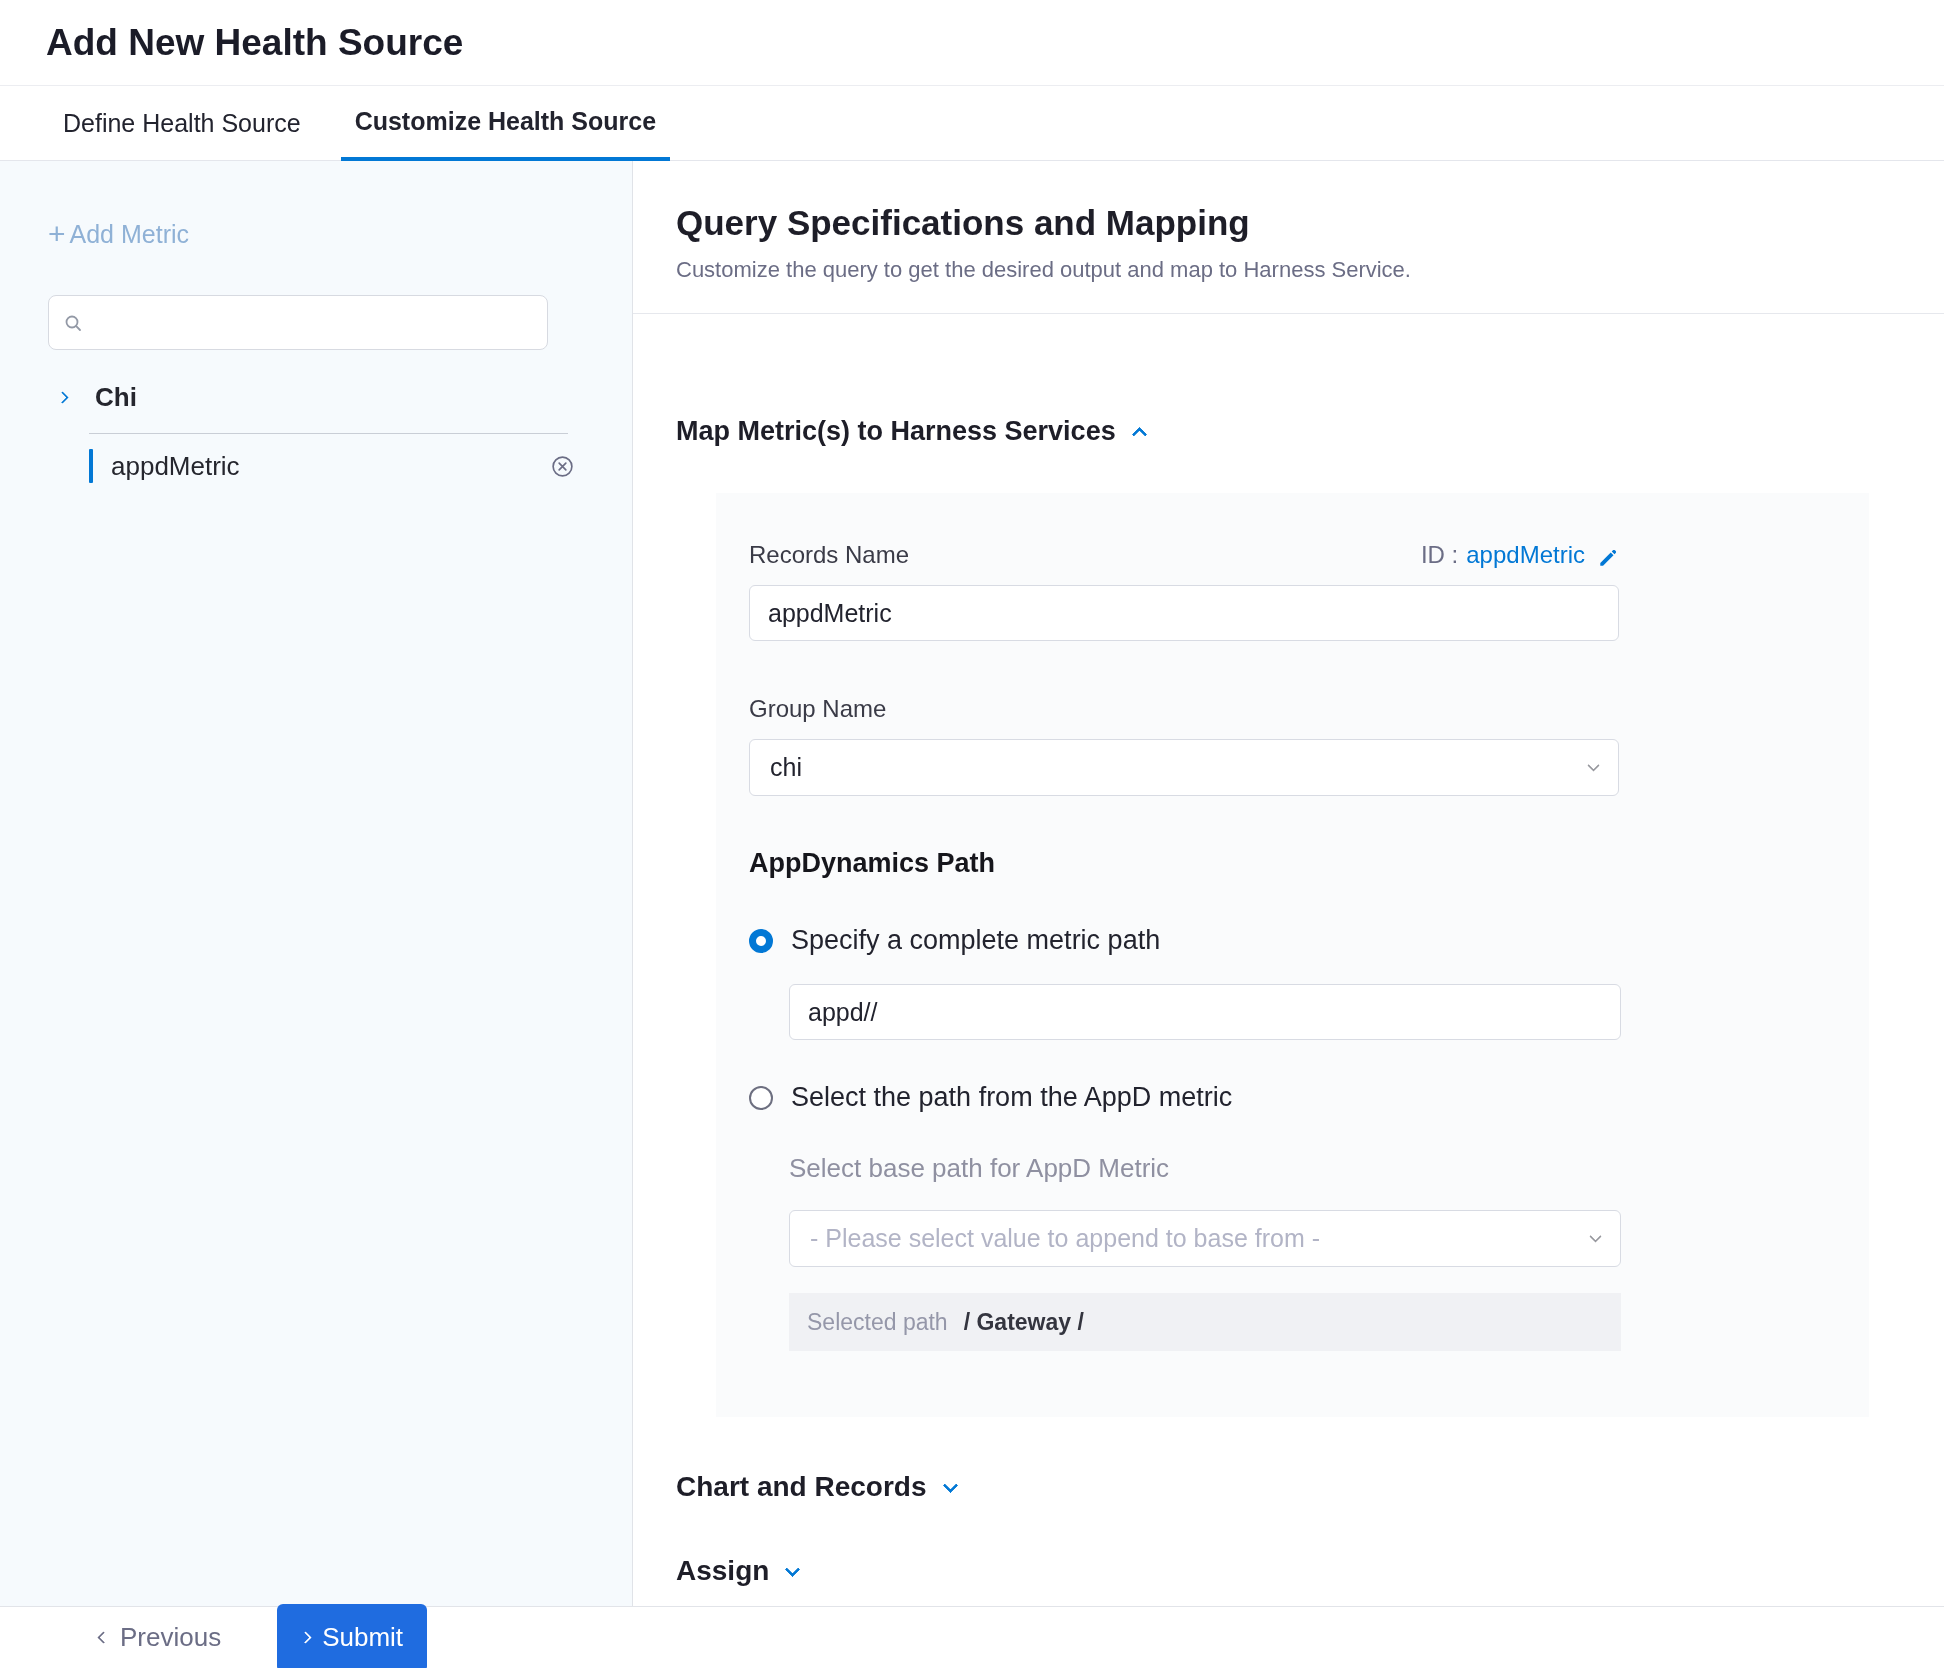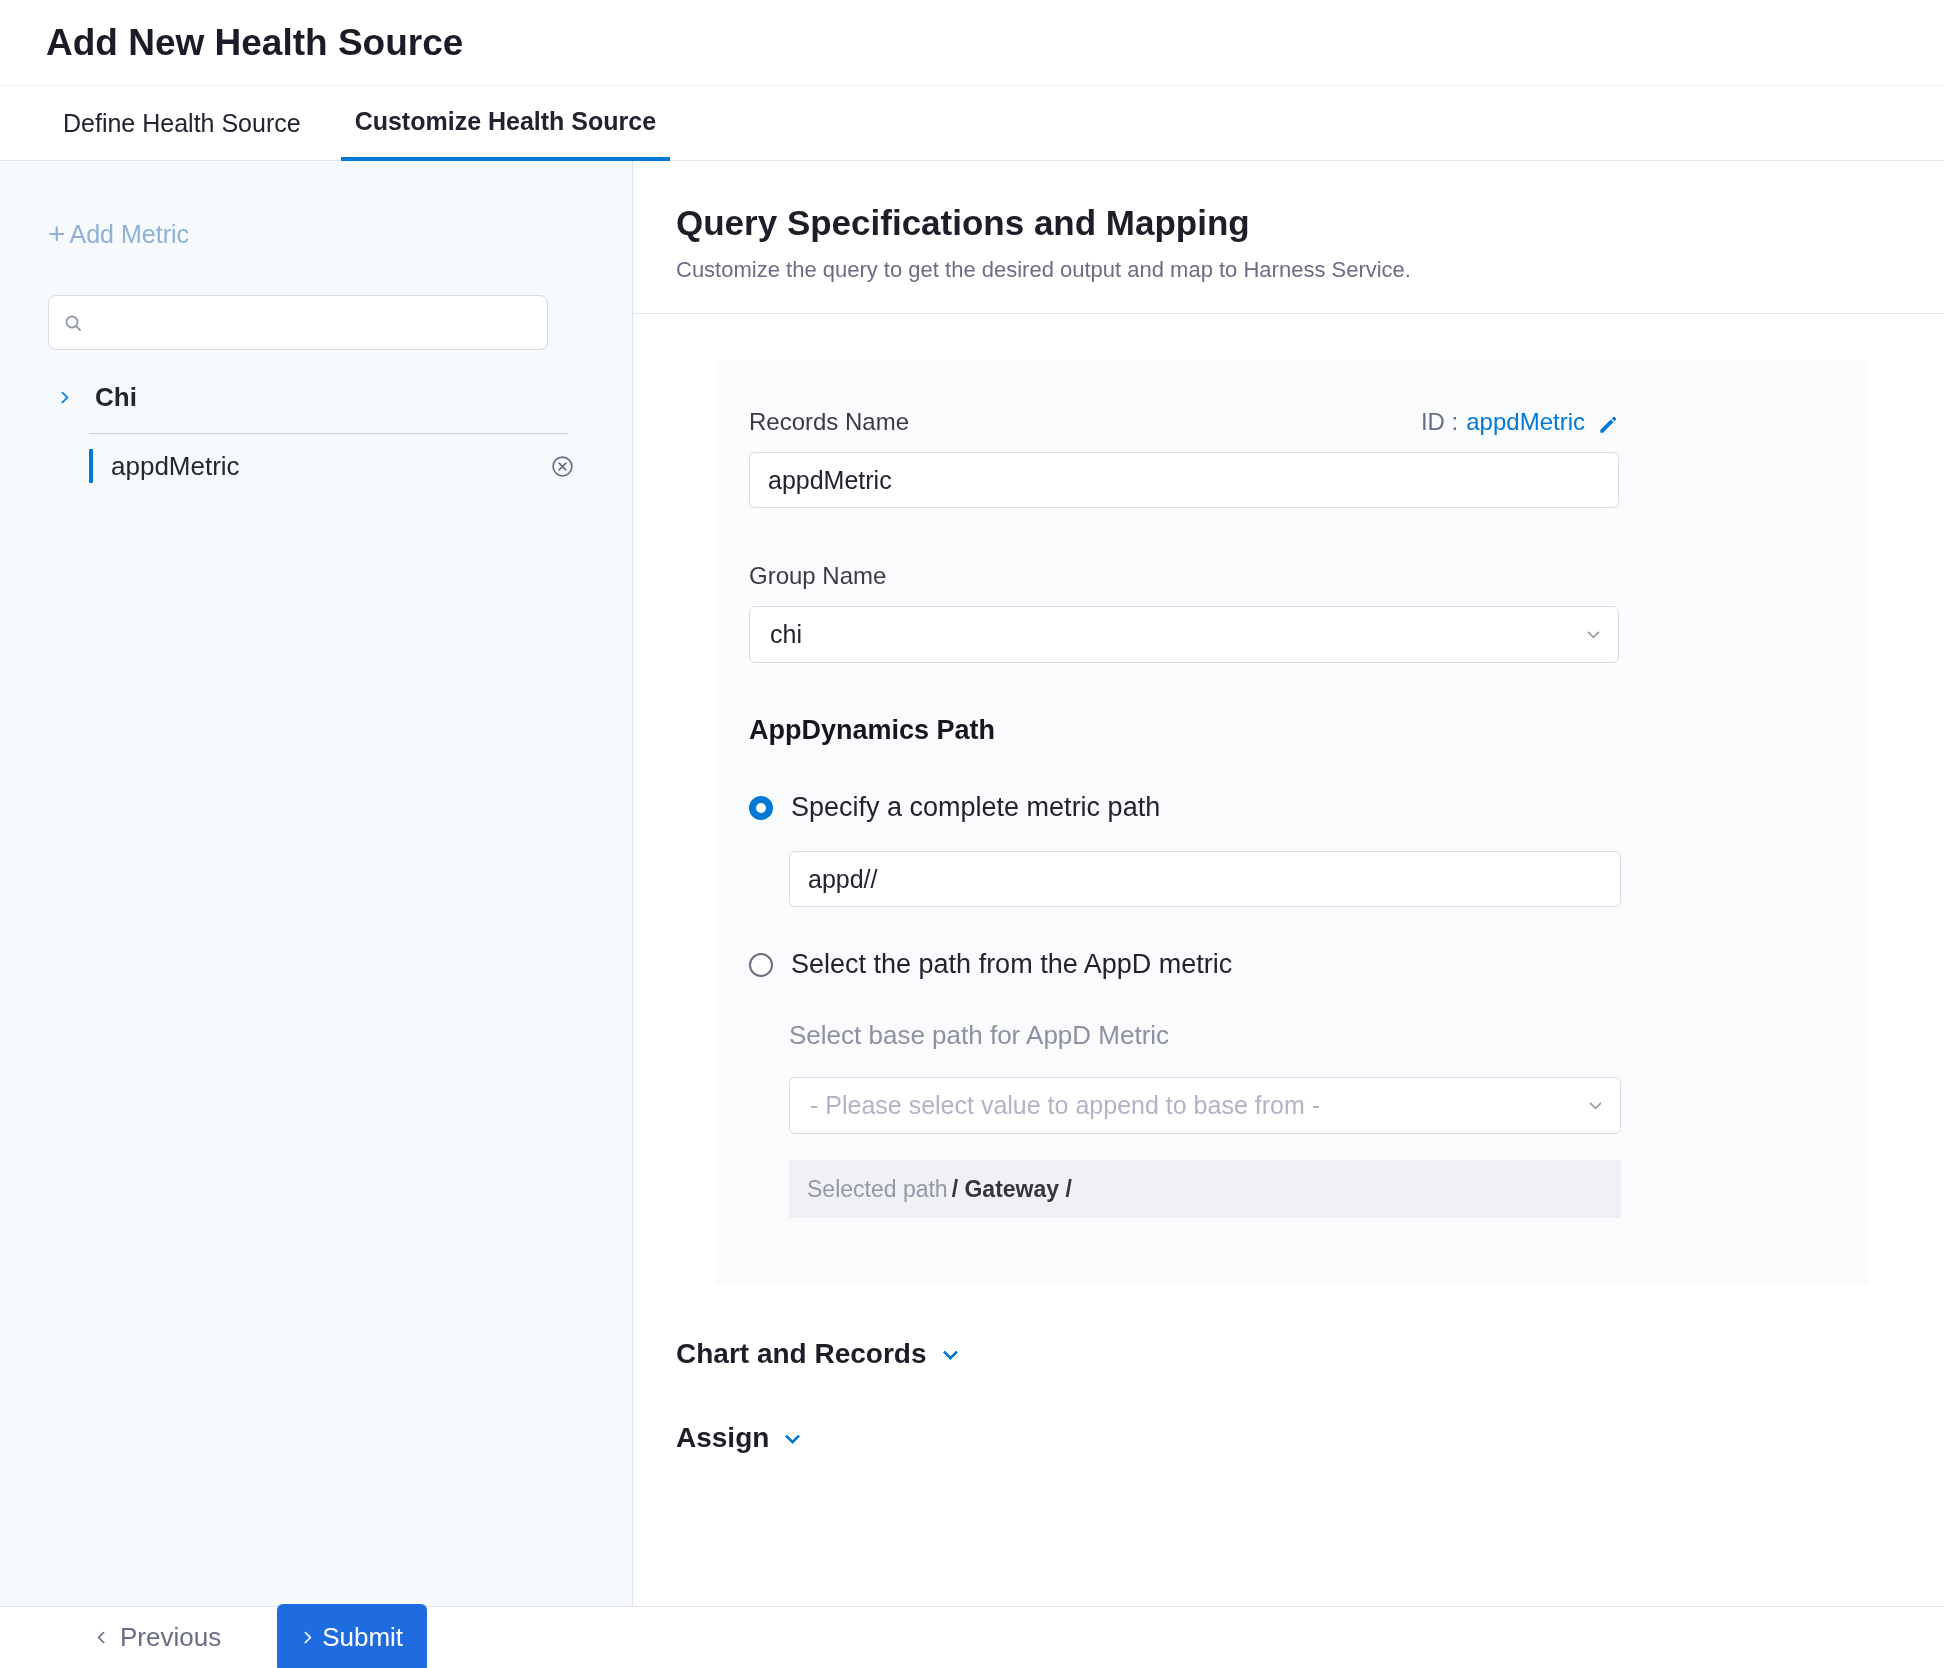--- a/index.html
+++ b/index.html
@@ -66,21 +66,21 @@
   .select.placeholder span:first-child{color:#b2b4c6;}
   .bold-label{margin-top:52px;font-size:27px;font-weight:700;color:#16161c;}
   .radio-row{margin-top:46px;display:flex;align-items:center;gap:18px;font-size:27px;color:#22232e;cursor:pointer;}
   .radio-row.second{margin-top:42px;}
   .radio{width:24px;height:24px;border-radius:50%;border:2px solid #6d6f80;background:#fff;flex:0 0 auto;}
   .radio.checked{border:7px solid var(--accent);}
   .indent{margin-left:40px;}
   .text-input.indent{width:832px;margin-top:28px;}
   .select.indent{width:832px;margin-top:26px;}
   .grey-label{margin-top:40px;font-size:26px;color:#8f90a1;}
-  .selected-path{margin-top:26px;width:832px;height:58px;background:#f0f1f4;display:flex;align-items:center;gap:4px;padding:0 18px;font-size:23px;}
+  .selected-path{margin-top:26px;width:832px;height:58px;background:#f0f1f4;display:flex;align-items:center;gap:16px;padding:0 18px;font-size:23px;}
   .selected-path .grey{color:#9597a9;}
   .path-value{color:#34353f;font-weight:700;}
 
   
   .chev{display:inline-block;width:11px;height:11px;border-right:3px solid currentColor;border-bottom:3px solid currentColor;border-radius:1px;}
   .chev.sm{width:9px;height:9px;border-width:2.5px;}
   .chev.down{transform:rotate(45deg);margin-top:-4px;}
   .chev.up{transform:rotate(-135deg);margin-top:6px;}
   .chev.rightdir{transform:rotate(-45deg);}
   .chev.leftdir{transform:rotate(135deg);}
@@ -139,20 +139,24 @@
             </svg>
         </span>
       </div>
     </aside>
 
     <section class="content">
       <h2>Query Specifications and Mapping</h2>
       <p class="subtitle">Customize the query to get the desired output and map to Harness Service.</p>
       <div class="hr"></div>
 
+      <div class="section-head first">
+        <span class="section-title">Map Metric(s) to Harness Services</span>
+        <span class="chev up blue"></span>
+      </div>
 
       <div class="card">
         <div class="row between">
           <span class="field-label">Records Name</span>
           <span class="id-wrap">
             <span class="grey">ID :</span>
             <span class="blue-link">appdMetric</span>
             <span class="pencil">
               <svg width="22" height="22" viewBox="0 0 20 20">
                   <path d="M3 14.5V17h2.5L15 7.5 12.5 5 3 14.5z M13.4 4.1L15.9 6.6l1.1-1.1c.5-.5.5-1.3 0-1.8l-.7-.7c-.5-.5-1.3-.5-1.8 0l-1.1 1.1z" fill="#0278d5"></path>

